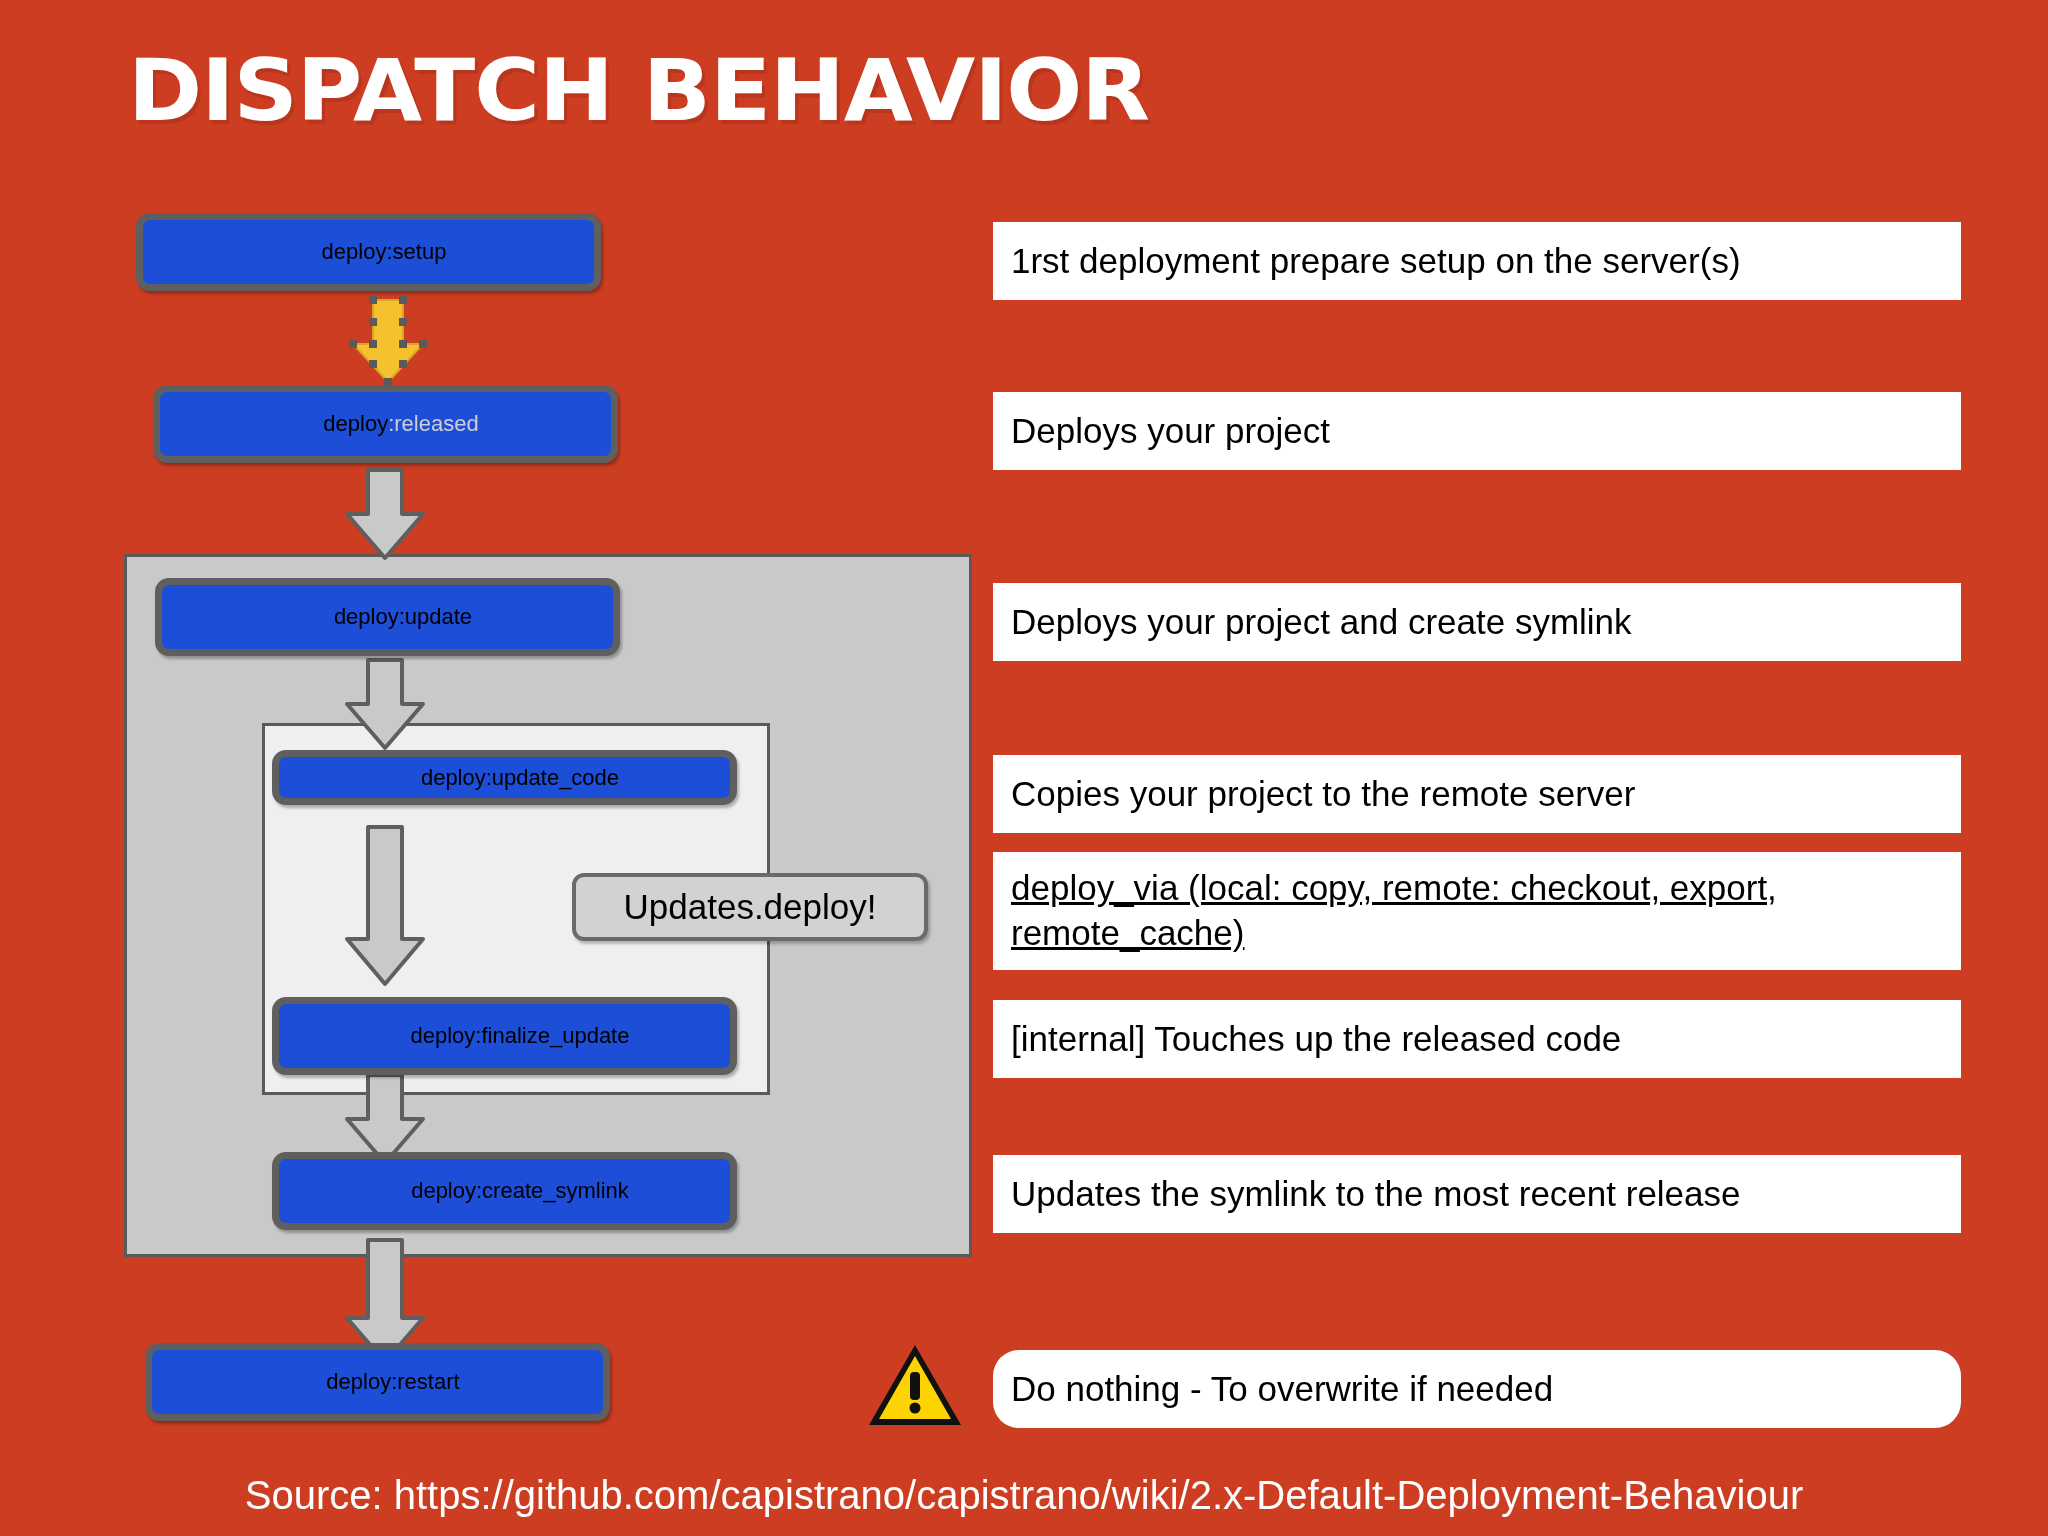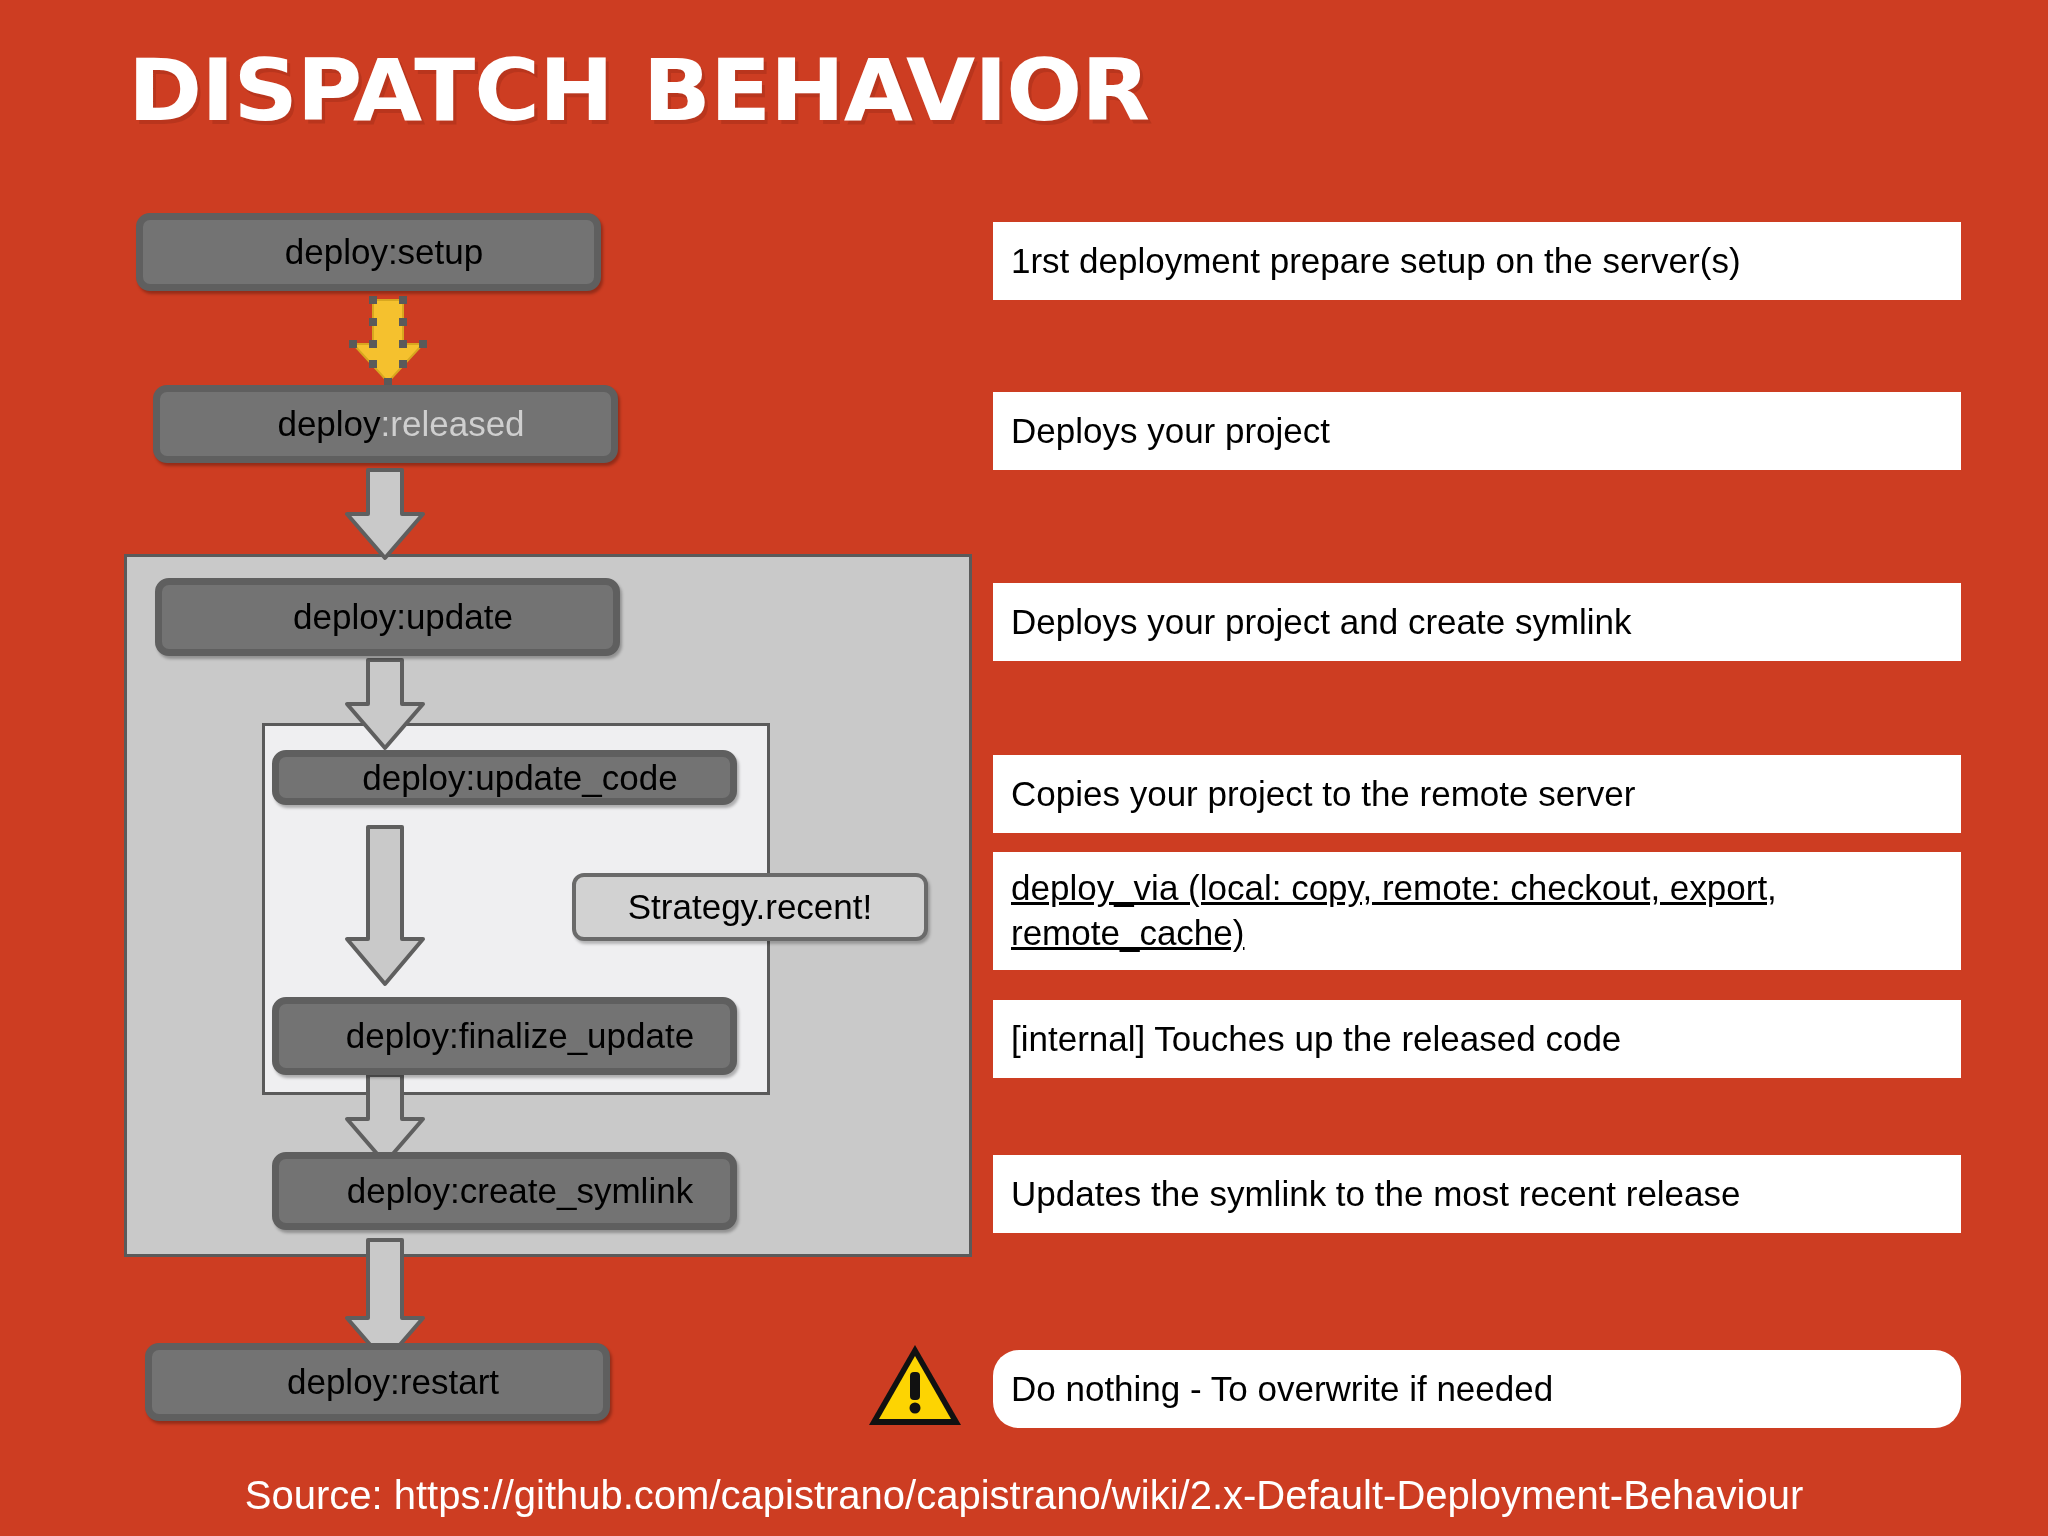--- a/index.html
+++ b/index.html
@@ -28,27 +28,27 @@
     text-shadow: 3px 4px 0 rgba(150,40,20,0.35);
     transform: scaleX(1.04);
     transform-origin: left center;
     white-space: nowrap;
   }
 
   
   .node {
     position: absolute;
     box-sizing: border-box;
-    background: #737373;
+    background: #1d4ed8;
     border: 7px solid #5f5f5f;
     border-radius: 14px;
     display: flex;
     align-items: center;
     justify-content: center;
-    font-size: 35px;
+    font-size: 22px;
     color: #000000;
     box-shadow: 2px 3px 3px rgba(0,0,0,0.28);
     white-space: nowrap;
     padding-left: 31px;
   }
   .node .dim { color: #cfcfcf; }
 
   
   #outer-group {
     position: absolute;
@@ -218,21 +218,21 @@
 
 <div class="node" style="left:272px; top:1152px; width:465px; height:78px;">
   <span>deploy:create_symlink</span>
 </div>
 
 <div class="node" style="left:145px; top:1343px; width:465px; height:78px;">
   <span>deploy:restart</span>
 </div>
 
 <div id="strategy-box">
-  <span>Strategy.recent!</span>
+  <span>Updates.deploy!</span>
 </div>
 
 <div class="desc" style="top:222px; height:78px;">
   <span>1rst deployment prepare setup on the server(s)</span>
 </div>
 
 <div class="desc" style="top:392px; height:78px;">
   <span>Deploys your project</span>
 </div>
 

